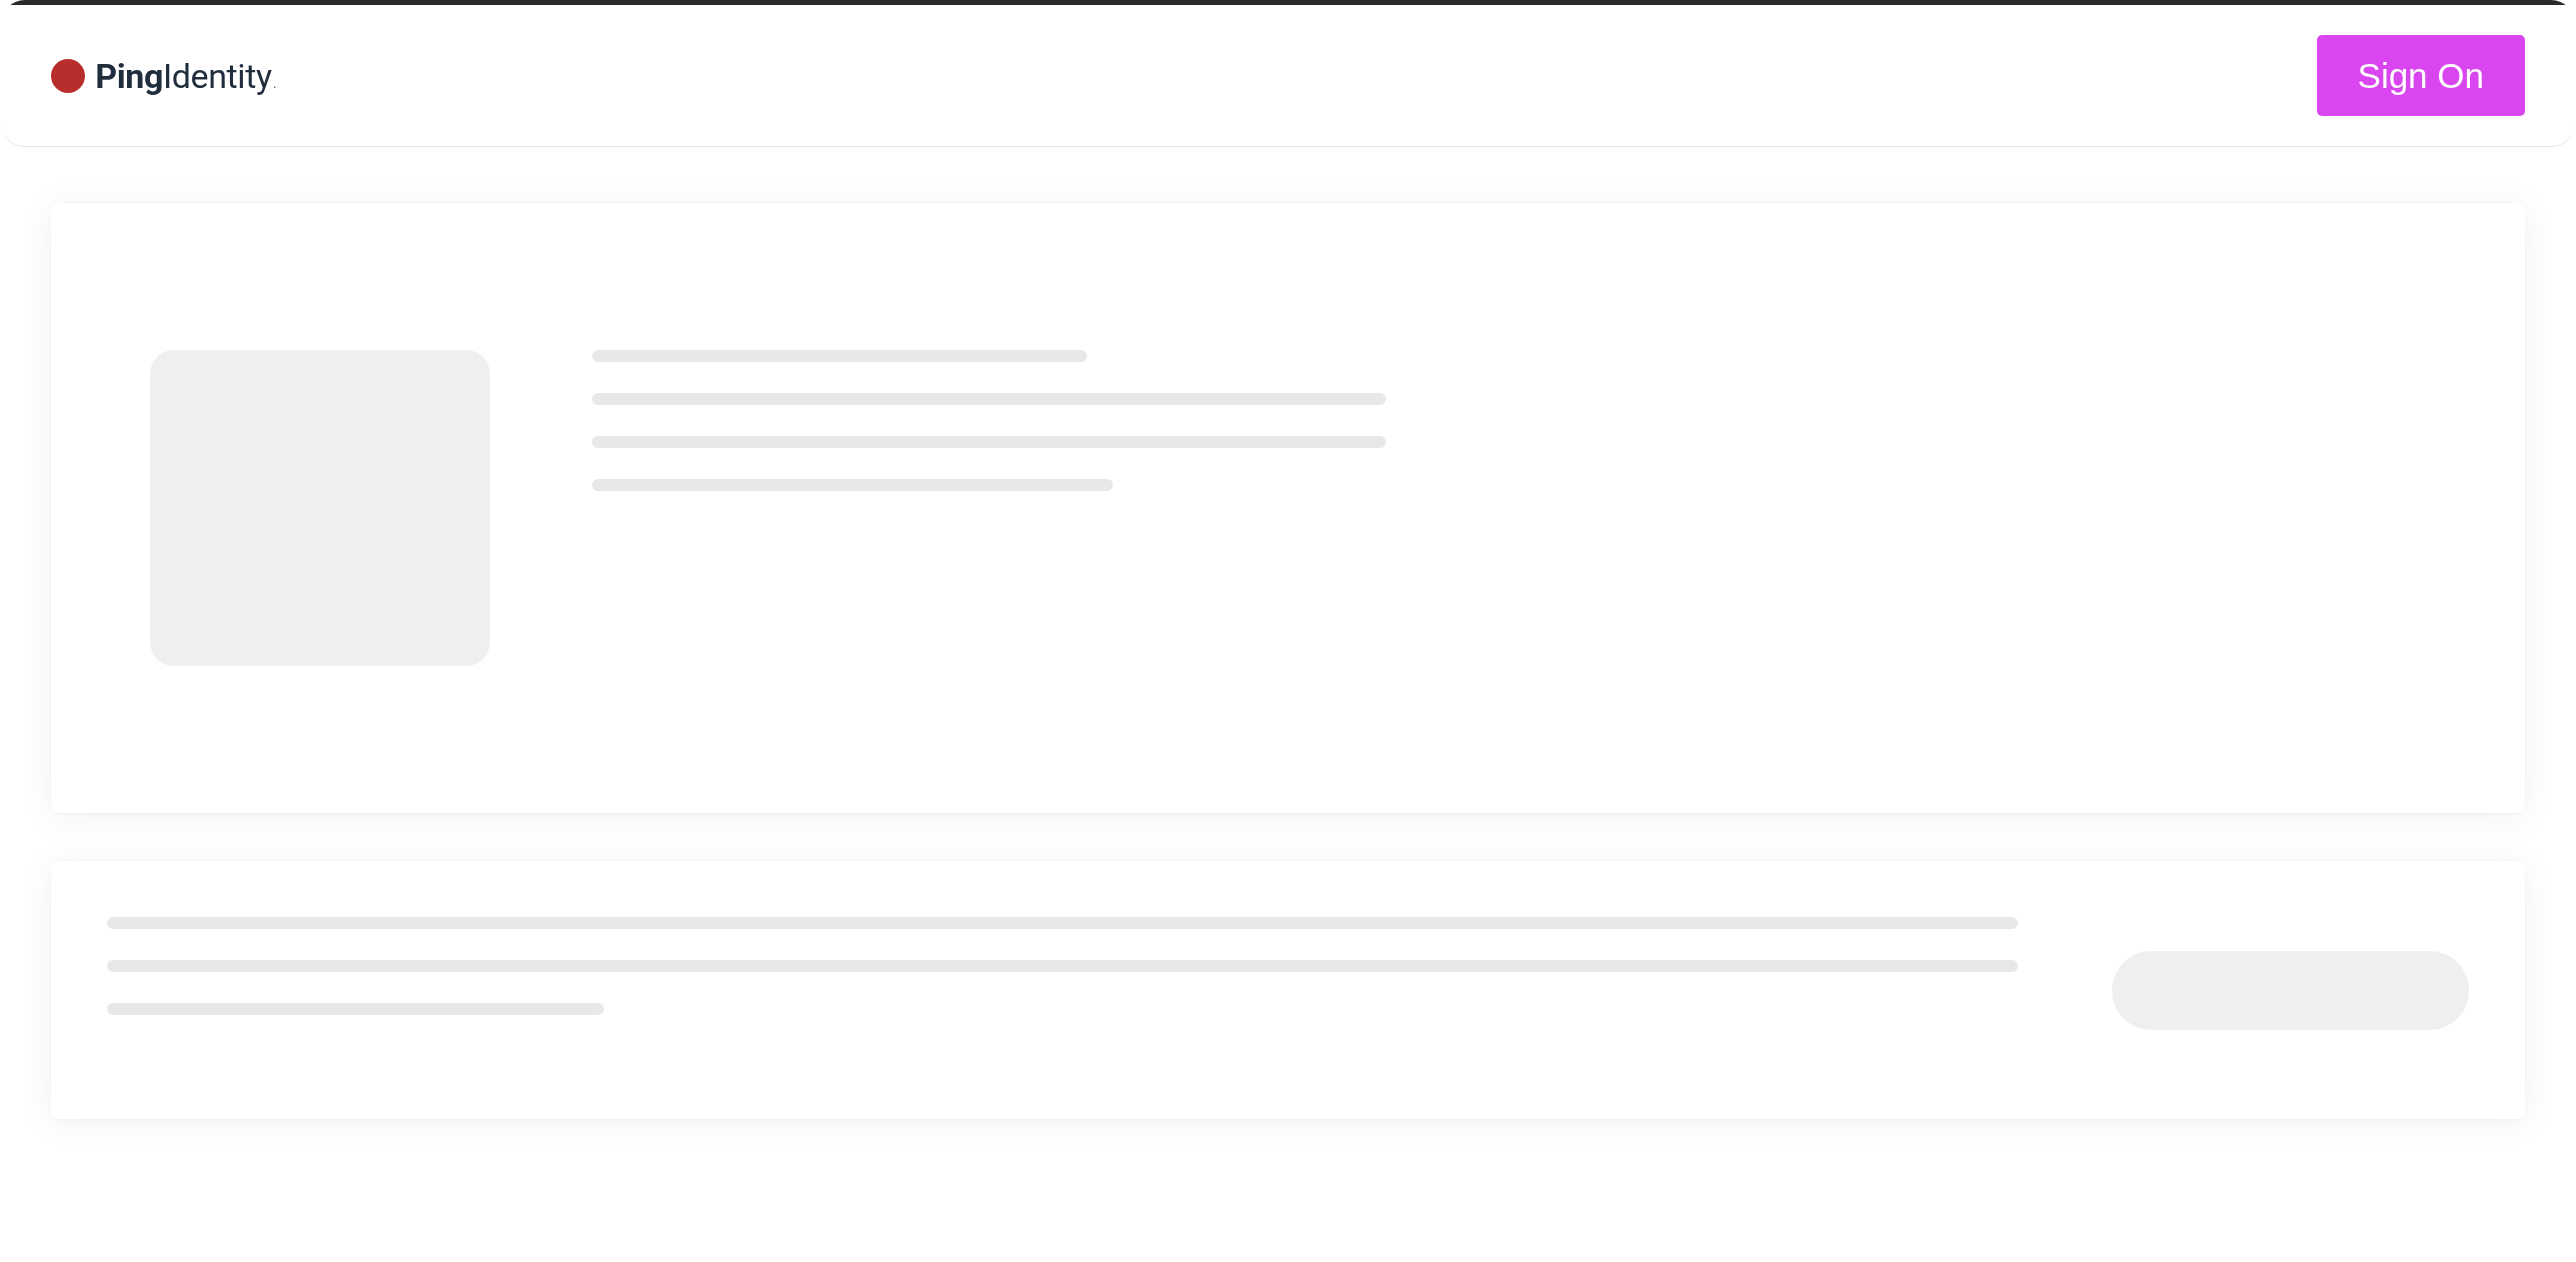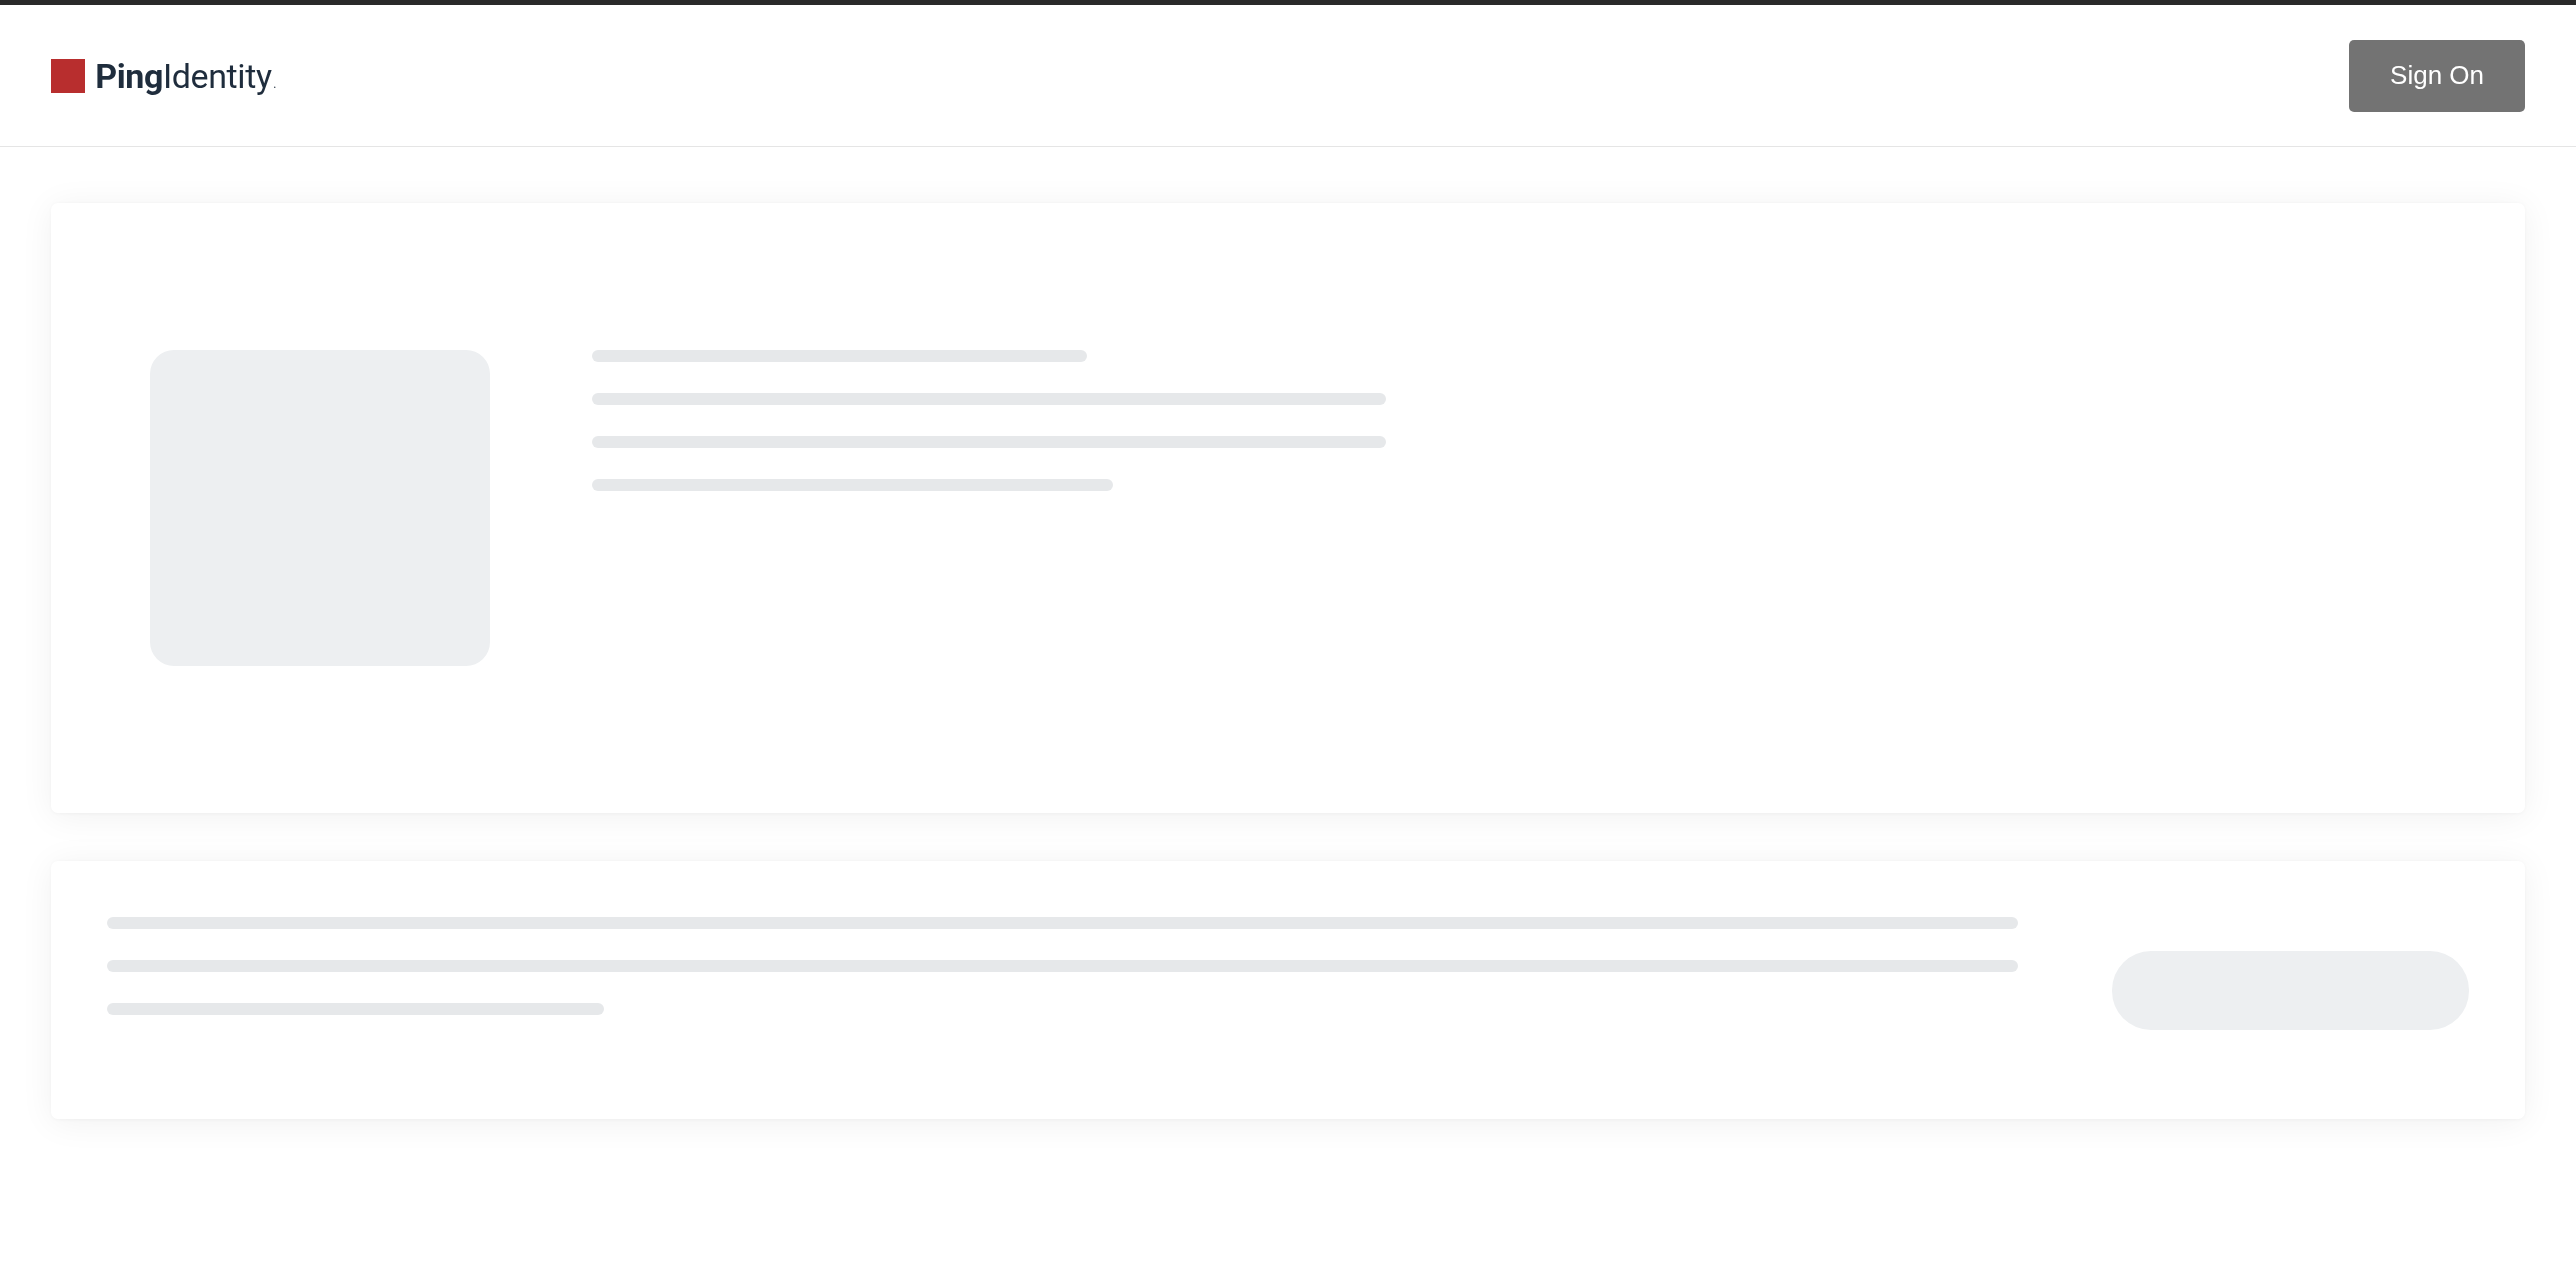--- a/index.html
+++ b/index.html
@@ -1,18 +1,19 @@
 <!DOCTYPE html>
 <html style="font-size:13.7px"><head>
   <meta charset="utf-8">
   <style>
     * {
       margin: 0;
       padding: 0;
       box-sizing: border-box;
+      border-radius: 25px;
     }
     
     body {
       font-family: -apple-system, BlinkMacSystemFont, "Segoe UI", Roboto, Helvetica, Arial, sans-serif;
       background: #ffffff;
       width: 2576px;
       height: 1262px;
       overflow: hidden;
     }
     
@@ -55,24 +56,24 @@
     .logo-text .bold {
       font-weight: 700;
     }
     
     .logo-text .dot {
       font-size: 12px;
       margin-left: 1.7px;
     }
     
     .signon-btn {
-      background: #737373;
+      background: #d946ef;
       color: #ffffff;
       border: none;
-      font-size: 26px;
+      font-size: 35px;
       font-weight: 400;
       padding: 20.5px 41px;
       border-radius: 5.1px;
       cursor: pointer;
     }
     
     .content {
       padding: 56px 51px 0 51px;
     }
     

